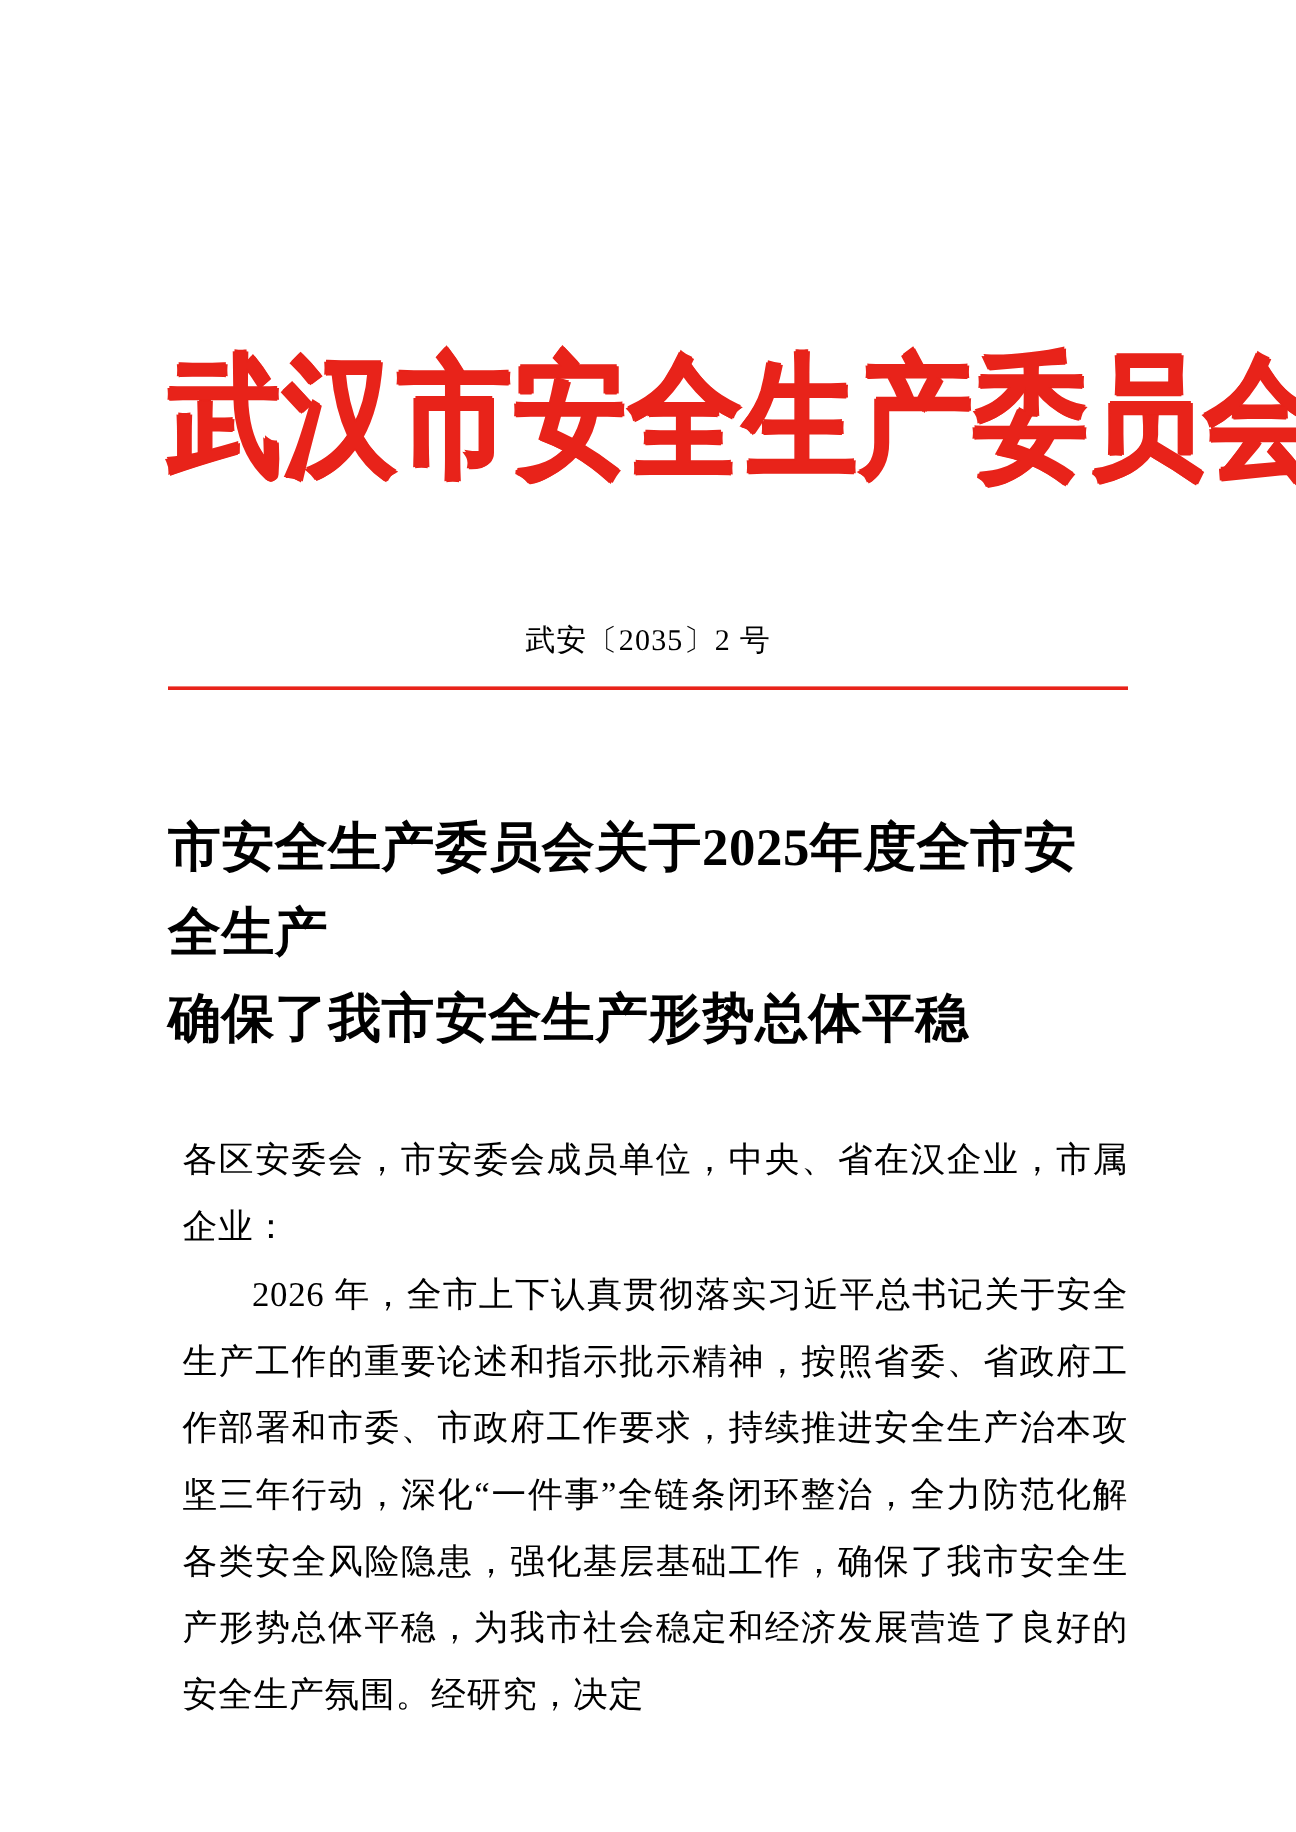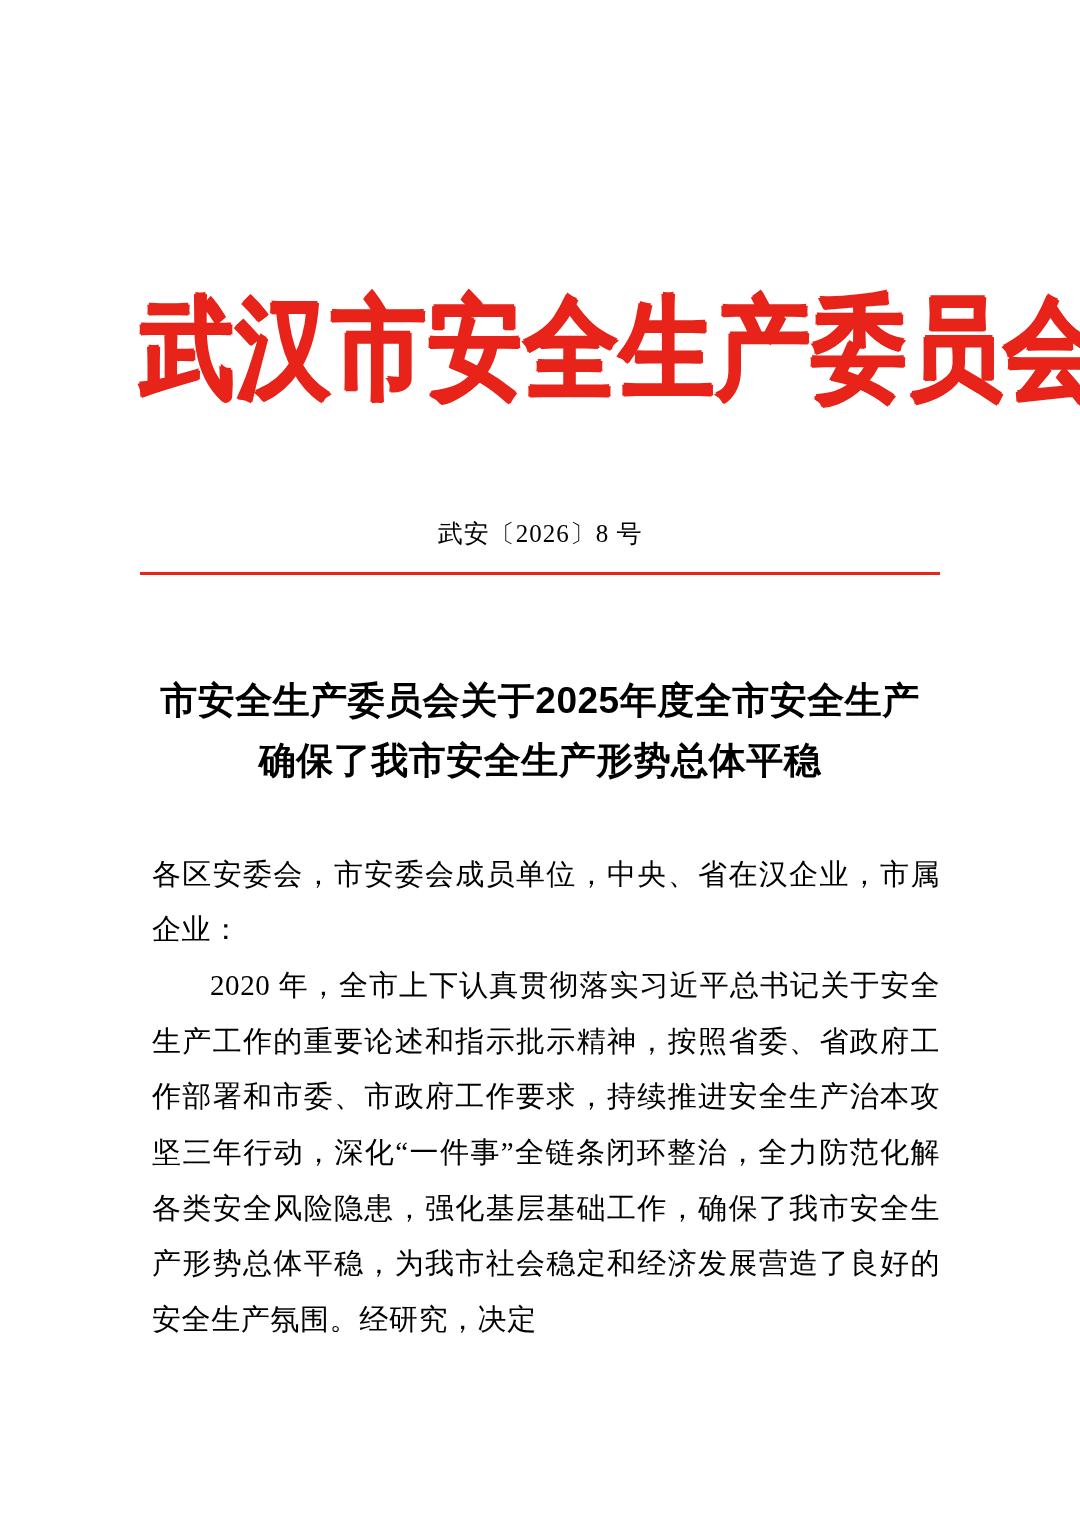--- a/index.html
+++ b/index.html
@@ -57,26 +57,25 @@
   .red-rule {
     margin-top: 22px;
     height: 3px;
     background: #e8231a;
     width: 100%;
   }
 
   
   .doc-title {
     margin-top: 96px;
-    text-align: center;
     font-weight: bold;
-    font-size: 37px;
+    font-size: 44px;
     line-height: 1.62;
     letter-spacing: 0.5px;
-    font-family: Liberation Sans, sans-serif;
+    font-family: Liberation Serif, serif;
   }
   .doc-title .line {
     display: block;
   }
 
   
   .body-text {
     margin-top: 56px;
     font-size: 29px;
     line-height: 1.92;
@@ -92,27 +91,27 @@
     text-indent: 2em;
   }
 </style>
 </head>
 <body>
 
 <div class="page">
 
   <div class="masthead">武汉市安全生产委员会文件</div>
 
-  <div class="doc-number">武安〔2026〕8 号</div>
+  <div class="doc-number">武安〔2035〕2 号</div>
 
   <div class="red-rule"></div>
 
   <div class="doc-title">
     <span class="line">市安全生产委员会关于2025年度全市安全生产</span>
     <span class="line">确保了我市安全生产形势总体平稳</span>
   </div>
 
   <div class="body-text">
     <p class="salutation">各区安委会，市安委会成员单位，中央、省在汉企业，市属企业：</p>
-    <p class="indent">2020 年，全市上下认真贯彻落实习近平总书记关于安全生产工作的重要论述和指示批示精神，按照省委、省政府工作部署和市委、市政府工作要求，持续推进安全生产治本攻坚三年行动，深化“一件事”全链条闭环整治，全力防范化解各类安全风险隐患，强化基层基础工作，确保了我市安全生产形势总体平稳，为我市社会稳定和经济发展营造了良好的安全生产氛围。经研究，决定</p>
+    <p class="indent">2026 年，全市上下认真贯彻落实习近平总书记关于安全生产工作的重要论述和指示批示精神，按照省委、省政府工作部署和市委、市政府工作要求，持续推进安全生产治本攻坚三年行动，深化“一件事”全链条闭环整治，全力防范化解各类安全风险隐患，强化基层基础工作，确保了我市安全生产形势总体平稳，为我市社会稳定和经济发展营造了良好的安全生产氛围。经研究，决定</p>
   </div>
 
 </div>
 
 </body></html>

